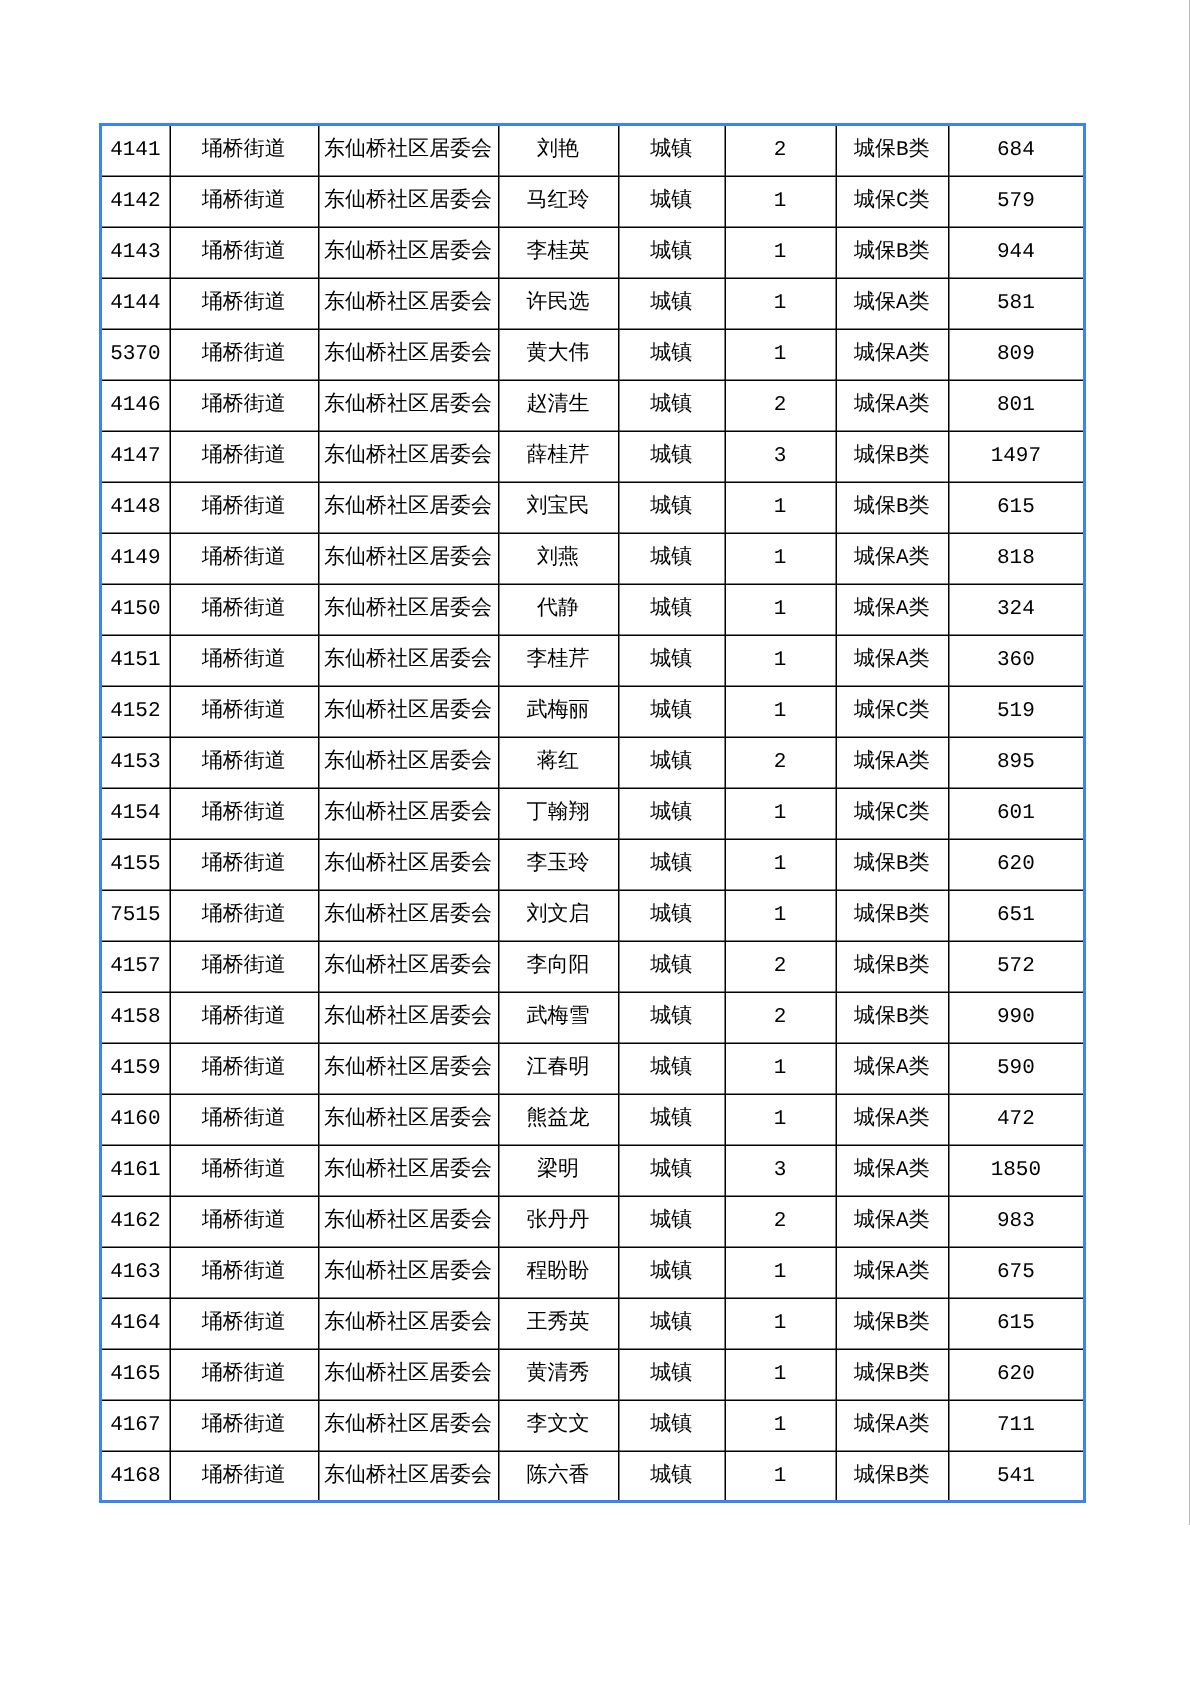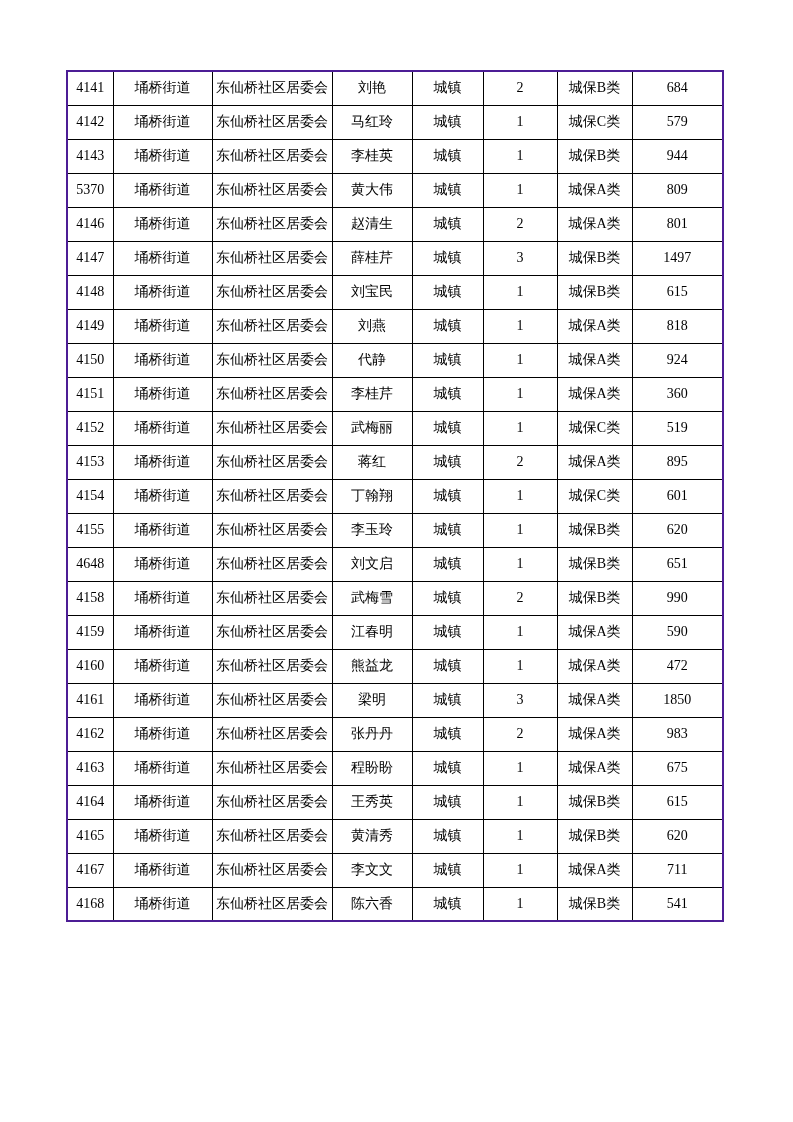--- a/index.html
+++ b/index.html
@@ -10,25 +10,26 @@
     height: 1122px;
     background: #ffffff;
     margin: 0 auto;
     overflow: hidden;
     font-family: "Liberation Serif", "DejaVu Serif", serif;
     color: #000000;
   }
   table.roster {
     position: absolute;
     left: 66px;
-    top: 70px;
+    top: 82px;
     width: 656px;
     border-collapse: collapse;
     table-layout: fixed;
-    border: 2px solid #4c1d95;
+    border: 2px solid #3b82f6;
+    font-family: Liberation Mono, monospace;
   }
   table.roster td {
     border: 1px solid #000000;
     height: 34px;
     text-align: center;
     vertical-align: middle;
     font-size: 14px;
     line-height: 1;
     white-space: nowrap;
     overflow: hidden;
@@ -78,20 +79,30 @@
     <td class="col-id">4143</td>
     <td class="col-street">埇桥街道</td>
     <td class="col-community">东仙桥社区居委会</td>
     <td class="col-name">李桂英</td>
     <td class="col-residence">城镇</td>
     <td class="col-count">1</td>
     <td class="col-category">城保B类</td>
     <td class="col-amount">944</td>
   </tr>
 
+  <tr>
+    <td class="col-id">4144</td>
+    <td class="col-street">埇桥街道</td>
+    <td class="col-community">东仙桥社区居委会</td>
+    <td class="col-name">许民选</td>
+    <td class="col-residence">城镇</td>
+    <td class="col-count">1</td>
+    <td class="col-category">城保A类</td>
+    <td class="col-amount">581</td>
+  </tr>
 
   <tr>
     <td class="col-id">5370</td>
     <td class="col-street">埇桥街道</td>
     <td class="col-community">东仙桥社区居委会</td>
     <td class="col-name">黄大伟</td>
     <td class="col-residence">城镇</td>
     <td class="col-count">1</td>
     <td class="col-category">城保A类</td>
     <td class="col-amount">809</td>
@@ -142,21 +153,21 @@
   </tr>
 
   <tr>
     <td class="col-id">4150</td>
     <td class="col-street">埇桥街道</td>
     <td class="col-community">东仙桥社区居委会</td>
     <td class="col-name">代静</td>
     <td class="col-residence">城镇</td>
     <td class="col-count">1</td>
     <td class="col-category">城保A类</td>
-    <td class="col-amount">924</td>
+    <td class="col-amount">324</td>
   </tr>
 
   <tr>
     <td class="col-id">4151</td>
     <td class="col-street">埇桥街道</td>
     <td class="col-community">东仙桥社区居委会</td>
     <td class="col-name">李桂芹</td>
     <td class="col-residence">城镇</td>
     <td class="col-count">1</td>
     <td class="col-category">城保A类</td>
@@ -201,30 +212,40 @@
     <td class="col-street">埇桥街道</td>
     <td class="col-community">东仙桥社区居委会</td>
     <td class="col-name">李玉玲</td>
     <td class="col-residence">城镇</td>
     <td class="col-count">1</td>
     <td class="col-category">城保B类</td>
     <td class="col-amount">620</td>
   </tr>
 
   <tr>
-    <td class="col-id">4648</td>
+    <td class="col-id">7515</td>
     <td class="col-street">埇桥街道</td>
     <td class="col-community">东仙桥社区居委会</td>
     <td class="col-name">刘文启</td>
     <td class="col-residence">城镇</td>
     <td class="col-count">1</td>
     <td class="col-category">城保B类</td>
     <td class="col-amount">651</td>
   </tr>
 
+  <tr>
+    <td class="col-id">4157</td>
+    <td class="col-street">埇桥街道</td>
+    <td class="col-community">东仙桥社区居委会</td>
+    <td class="col-name">李向阳</td>
+    <td class="col-residence">城镇</td>
+    <td class="col-count">2</td>
+    <td class="col-category">城保B类</td>
+    <td class="col-amount">572</td>
+  </tr>
 
   <tr>
     <td class="col-id">4158</td>
     <td class="col-street">埇桥街道</td>
     <td class="col-community">东仙桥社区居委会</td>
     <td class="col-name">武梅雪</td>
     <td class="col-residence">城镇</td>
     <td class="col-count">2</td>
     <td class="col-category">城保B类</td>
     <td class="col-amount">990</td>

